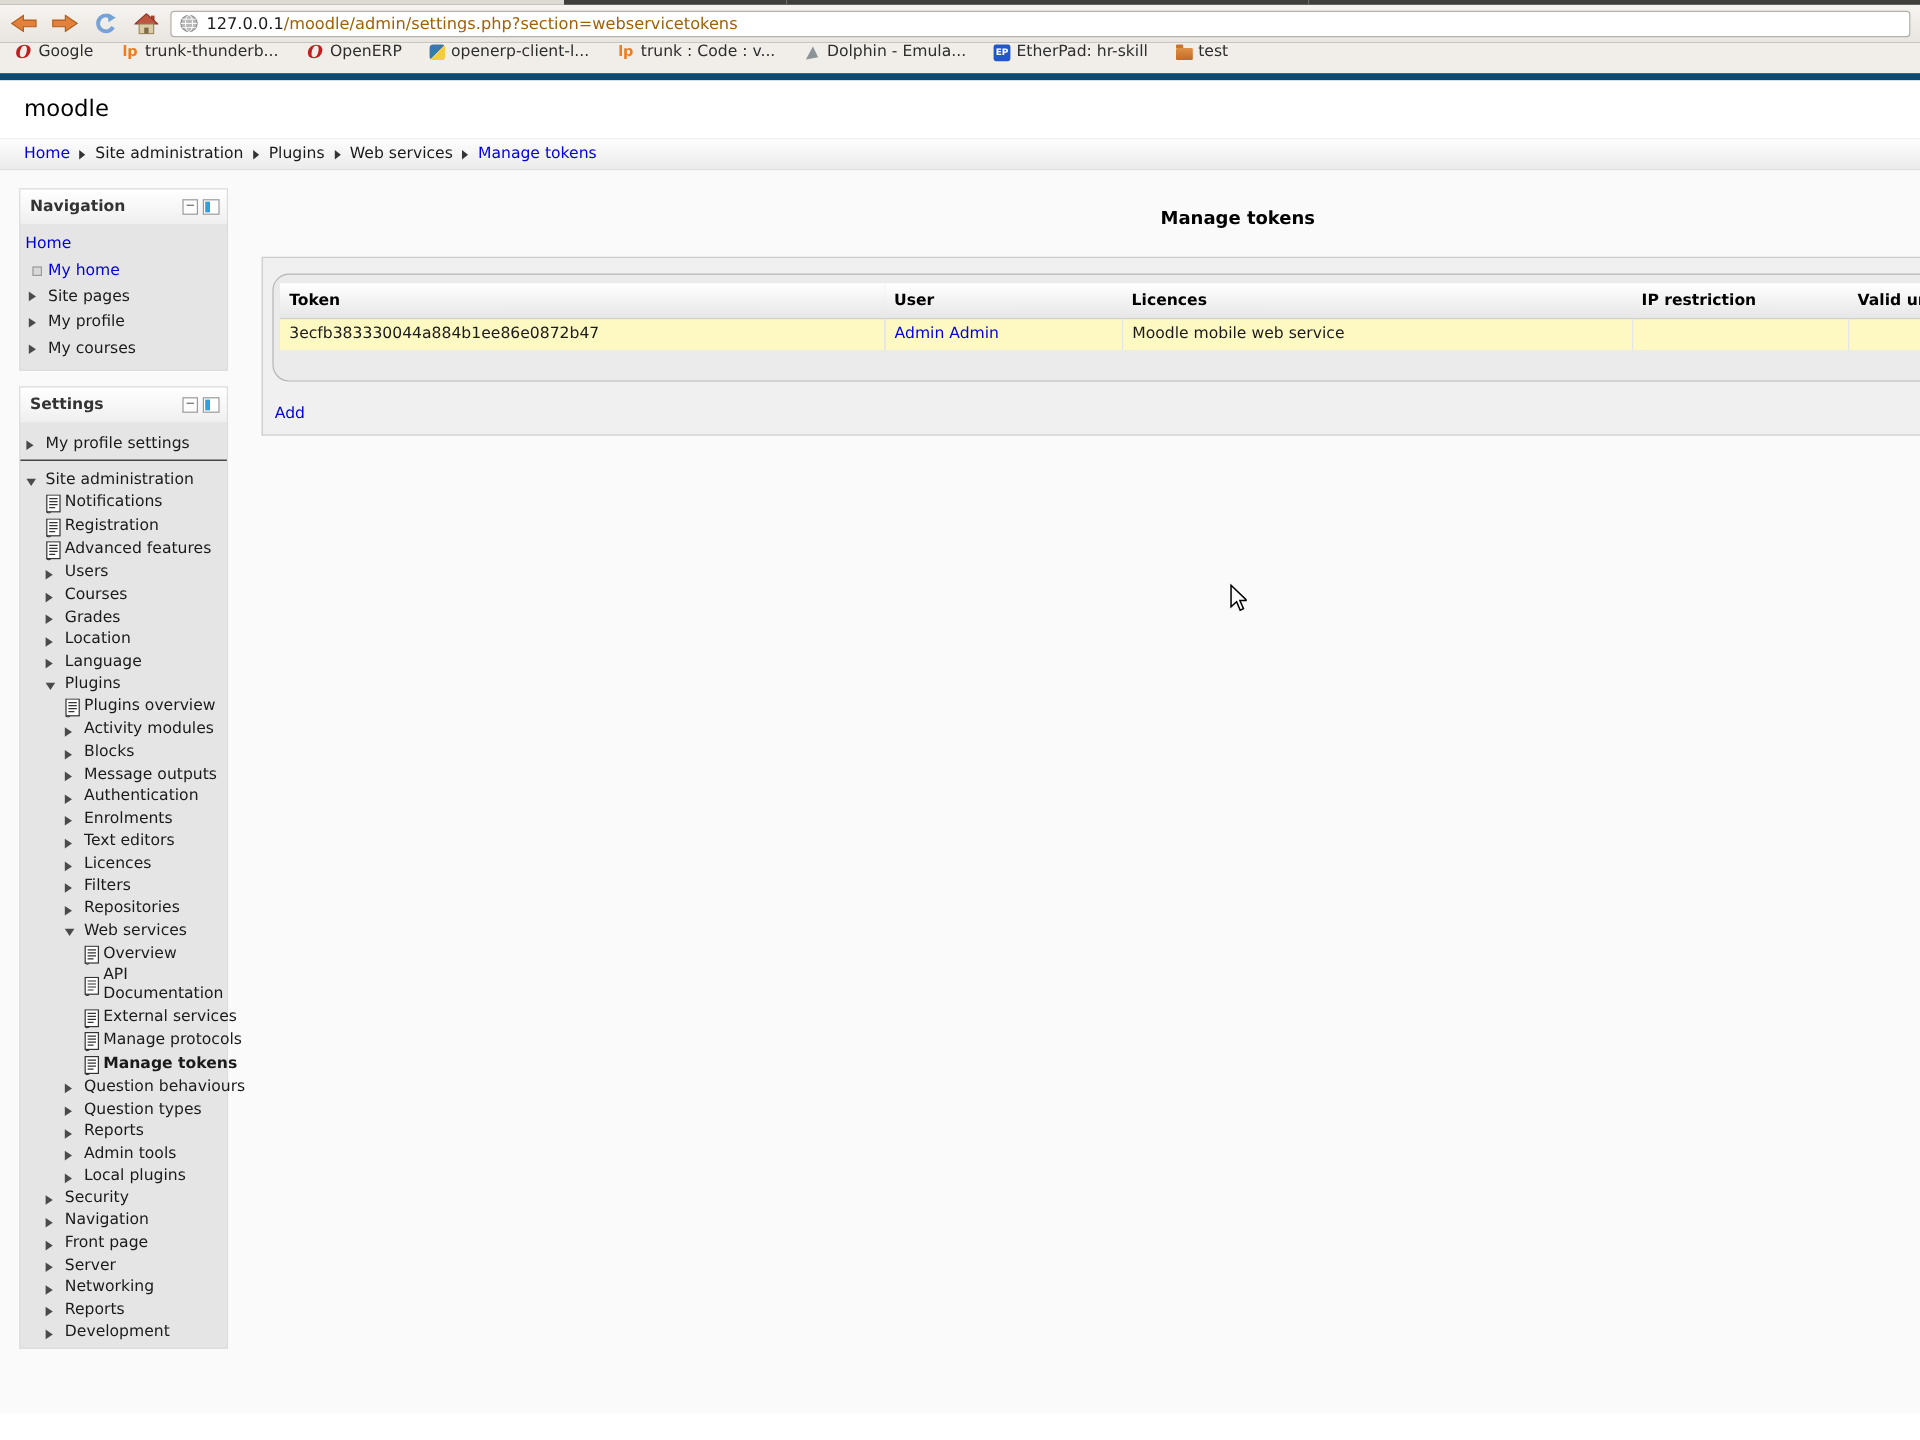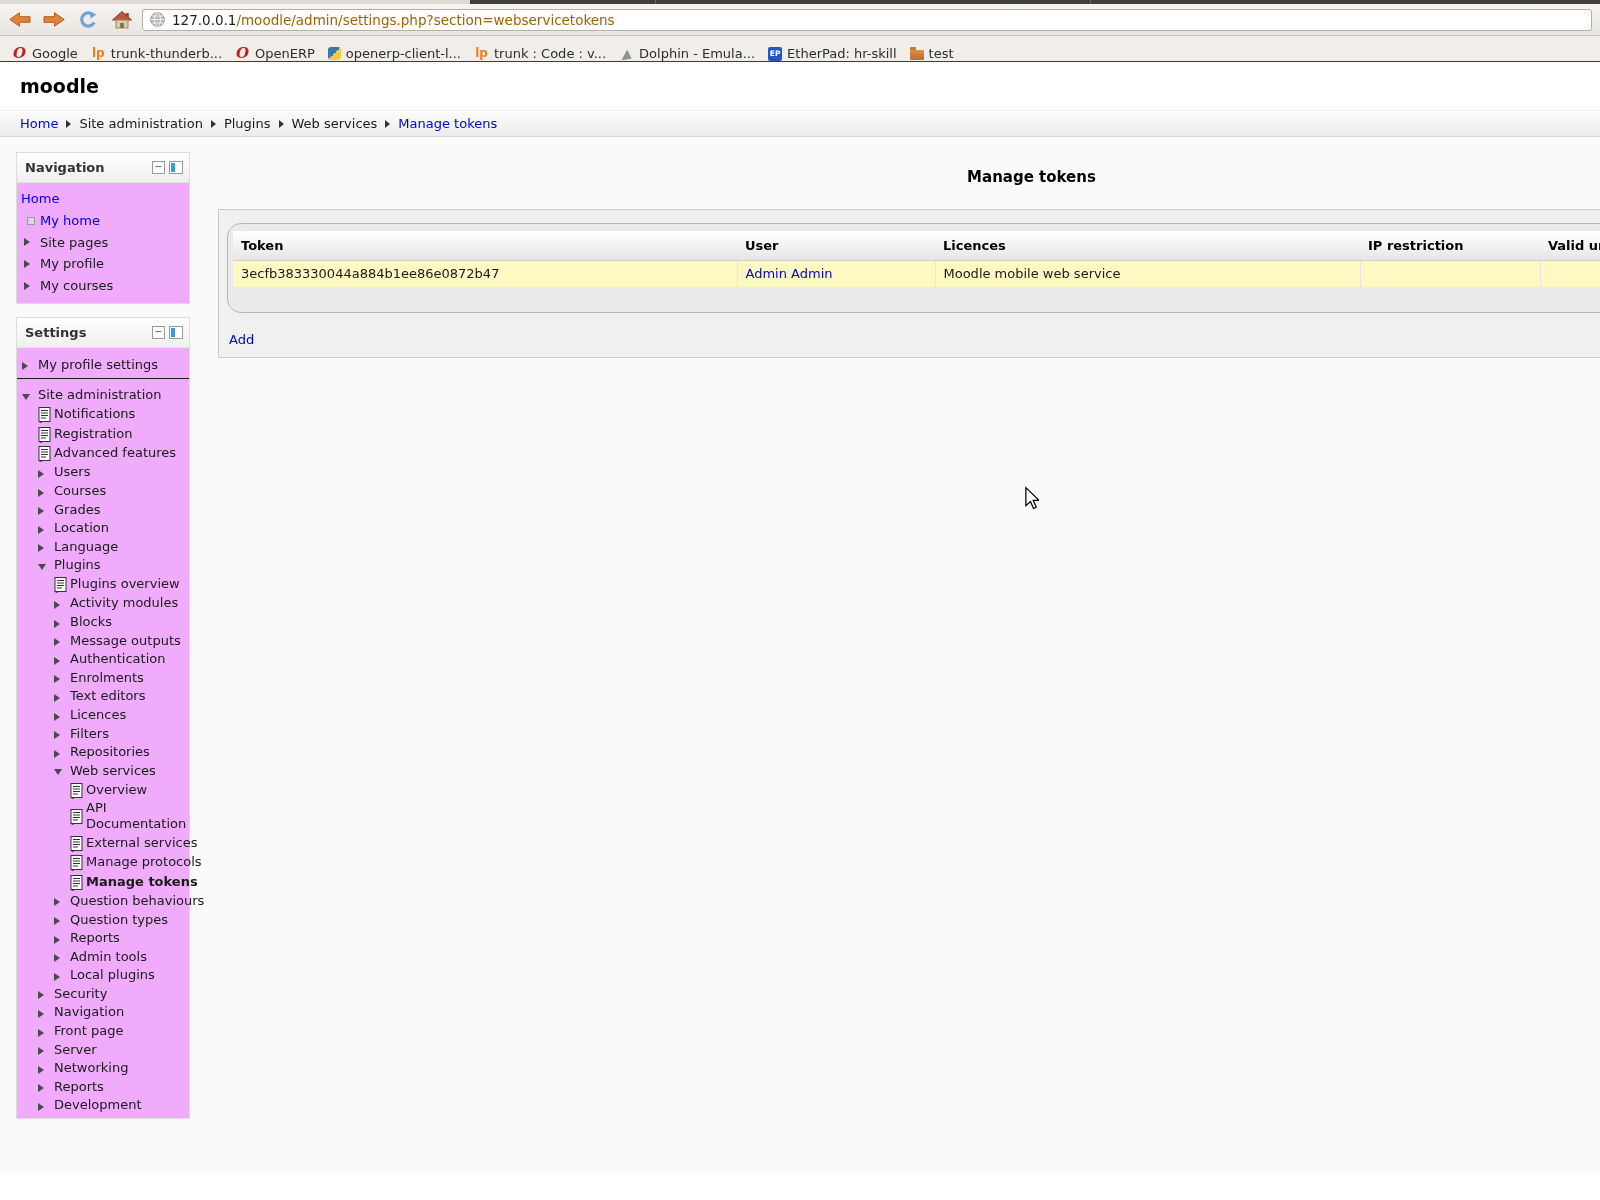--- a/index.html
+++ b/index.html
@@ -14,46 +14,46 @@
   .tabstrip .sep{position:absolute;top:0;width:1px;height:4px;background:#6b6963}
   
   .toolbar{height:31px;background:linear-gradient(#f6f4f1,#e9e5e0);border-bottom:1px solid #c8c4be;
     display:flex;align-items:center;padding:0 8px 0 6px;box-sizing:content-box}
   .tbtn{width:28px;height:26px;display:flex;align-items:center;justify-content:center;flex-shrink:0;margin-right:6px;cursor:default}
   .urlbar{flex:1;height:20px;background:#fff;border:1px solid #b4b0aa;border-radius:3px;
     display:flex;align-items:center;padding:0 7px;gap:7px;min-width:0;overflow:hidden}
   .url-host{color:#1c1c1c;font-size:13.5px;white-space:nowrap}
   .url-path{color:#a16207;font-size:13.5px;white-space:nowrap}
   
-  .bookmarksbar{height:25px;background:#f1eeea;border-bottom:1px solid #0c4a6e;
-    display:flex;align-items:flex-end;padding:0 12px;gap:13px;overflow:hidden}
+  .bookmarksbar{height:25px;background:#f1eeea;border-bottom:6px solid #0c4a6e;
+    display:flex;align-items:flex-start;padding:0 12px;gap:23px;overflow:hidden}
   .bm{display:flex;align-items:center;gap:5px;white-space:nowrap}
   .bm-label{color:#2d2d2d;font-size:13px}
   .bicon{width:15px;height:15px;display:flex;align-items:center;justify-content:center;flex-shrink:0;position:relative}
   .icon-openerp-o::before{content:"O";font-family:"DejaVu Serif","Liberation Serif",serif;font-style:italic;font-weight:bold;color:#c31d1d;font-size:15px;line-height:15px}
   .icon-launchpad::before{content:"lp";font-weight:bold;color:#ee7d1e;font-size:12px;line-height:15px}
   .icon-python{width:13px;height:13px;border-radius:3px;background:linear-gradient(135deg,#3b77a8 50%,#f3cd3f 50%)}
   .icon-dolphin::before{content:"\25B2";color:#8b9298;font-size:13px;line-height:15px;transform:skewX(-14deg) rotate(-10deg);display:block}
   .icon-etherpad{width:14px;height:14px;background:#2257c6;border-radius:2px}
   .icon-etherpad::before{content:"EP";color:#fff;font-size:7.5px;font-weight:bold;display:flex;align-items:center;justify-content:center;width:14px;height:14px}
   .icon-folder{width:14px;height:10px;background:linear-gradient(#e09045,#c06a28);border-radius:1px;position:relative;margin-top:2px}
   .icon-folder::before{content:"";position:absolute;top:-3px;left:0;width:6px;height:3px;background:#c87434;border-radius:1px 1px 0 0}
   
   .siteheader{background:#fff;height:48px;display:flex;align-items:center;padding-left:20px}
-  .site-title{font-size:19px;font-weight:bold;color:#000;margin:0}
+  .site-title{font-size:19px;font-weight:normal;color:#000;margin:0}
   .crumbbar{height:25px;background:linear-gradient(#fdfdfd,#ebebeb);border-top:1px solid #f0f0f0;border-bottom:1px solid #d8d8d8;
     display:flex;align-items:center;padding-left:20px}
   .crumb{color:#1a1a1a;white-space:nowrap}
   .crumb-link{color:#0000dd;cursor:pointer}
   .crumb-sep{width:0;height:0;border-left:5px solid #333;border-top:4px solid transparent;border-bottom:4px solid transparent;margin:0 8px;display:inline-block}
   
   .content{position:relative;height:1036px;background:#fafafa;overflow:hidden}
   
   .sidebar{position:absolute;left:16px;top:15px;width:174px}
-  .block{background:#f0abfc;border:1px solid #dcdcdc;margin-bottom:13px}
+  .block{background:#e5e5e5;border:1px solid #dcdcdc;margin-bottom:13px}
   .block-header{height:29px;background:linear-gradient(#ffffff,#efefef);border-bottom:1px solid #e4e4e4;
     display:flex;align-items:center;padding:0 6px 0 8px}
   .block-title{font-weight:bold;font-size:13px;color:#333;flex:1}
   .hdr-minus{width:11px;height:11px;border:1px solid #9a9a9a;background:#fdfdfd;color:#555;
     font-size:10px;line-height:9px;text-align:center;margin-right:4px;cursor:pointer}
   .hdr-minus::before{content:"\2212"}
   .hdr-dock{width:12px;height:11px;border:1px solid #9a9a9a;background:#fff;position:relative;cursor:pointer}
   .hdr-dock::before{content:"";position:absolute;left:1px;top:1px;bottom:1px;width:4px;background:#2fa0dc}
   .block-content{padding:5px 0 7px 0}
   .nav-item{height:21.7px;display:flex;align-items:center;padding-left:7px;cursor:pointer}

